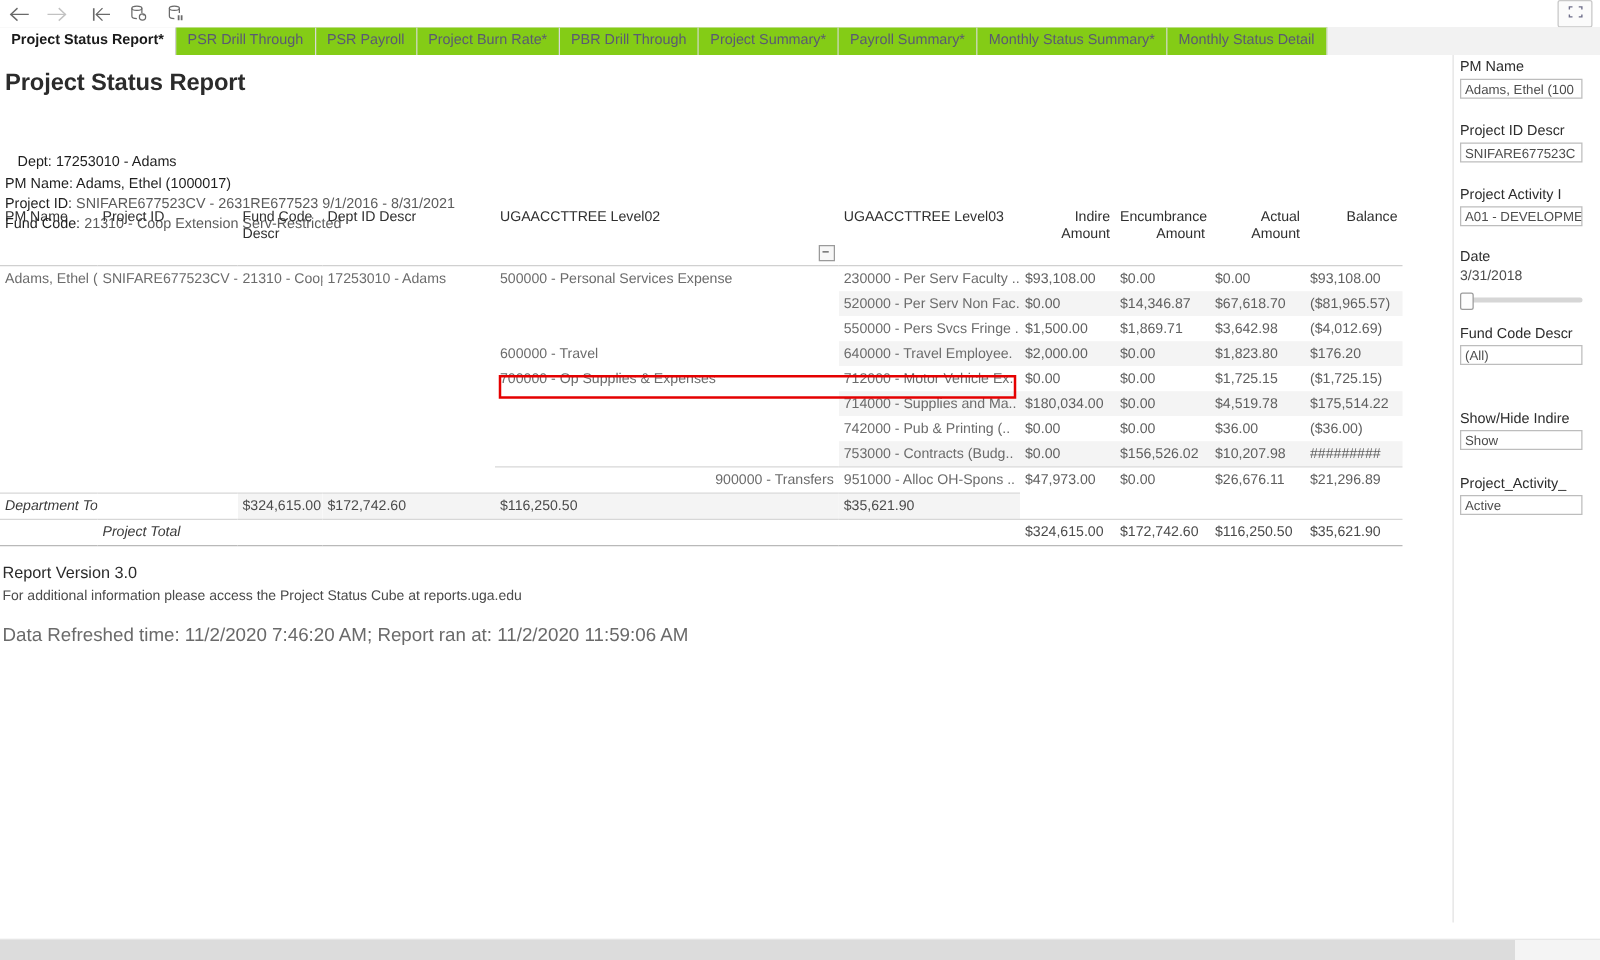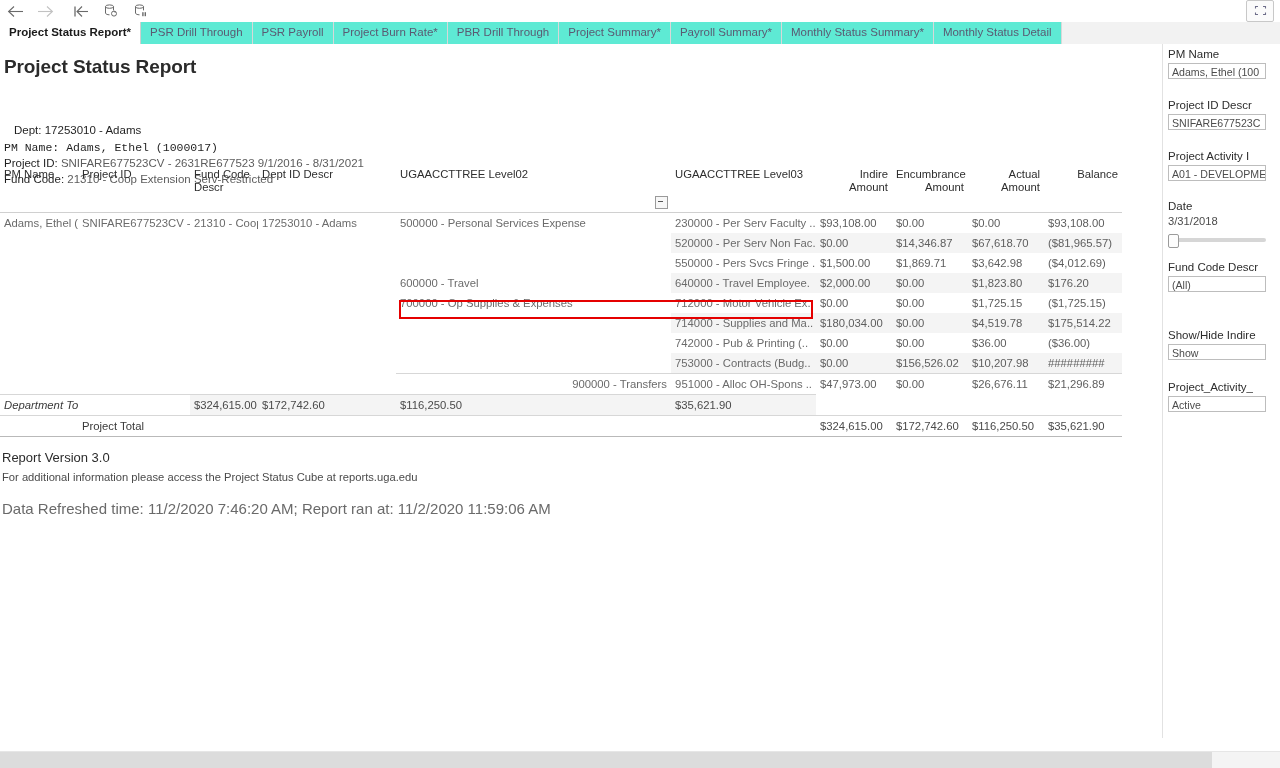--- a/index.html
+++ b/index.html
@@ -48,21 +48,21 @@
     background: #f2f2f2;
     border-bottom: 1px solid #cfcfcf;
     display: flex; align-items: stretch;
     font-size: 11.5px;
   }
   .tab {
     display: flex; align-items: center;
     padding: 0 9px;
     color: #5a5a72;
     border-right: 1px solid #d8d8d8;
-    background: #5eead4;
+    background: #84cc16;
     white-space: nowrap;
     cursor: pointer;
     line-height: 1;
   }
   .tab.active {
     background: #ffffff;
     color: #1a1a1a;
     font-weight: bold;
     border-right: 1px solid #cfcfcf;
     border-left: 1px solid #cfcfcf;
@@ -85,21 +85,21 @@
   }
   .meta {
     position: absolute; left: 4px;
     font-size: 11.5px; color: #444;
     white-space: nowrap;
   }
   .meta .lbl { color: #1f1f1f; }
   .meta .val { color: #5c5c5c; }
   .meta .val.dark { color: #1f1f1f; }
   #meta-dept    { top: 80px; margin-left: 10px; }
-  #meta-pm      { top: 97px; font-family: Liberation Mono, monospace; }
+  #meta-pm      { top: 97px; }
   #meta-proj    { top: 113px; }
   #meta-fund    { top: 129px; }
 
   
   .tbl {
     position: absolute; left: 0; top: 120px;
     width: 1122px;
   }
   table.grid {
     border-collapse: collapse;
@@ -157,21 +157,21 @@
     position: absolute; left: 2px; top: 4px;
     width: 5px; height: 1px; background: #555;
   }
   .hdr-toggle-cell { position: relative; }
   .hdr-toggle { position: absolute; right: 3px; bottom: 3px; }
 
   tr.sep-top td { border-top: 1px solid #d7d7d7; text-align: right; }
   tr.total td { font-style: italic; color: #3a3a3a; }
   tr.total td.num { font-style: normal; color: #4a4a4a; background: #f4f4f4; }
   tr.grand td { border-top: 1px solid #d7d7d7; border-bottom: 1px solid #b9b9b9; }
-  tr.grand td { color: #3a3a3a; }
+  tr.grand td { font-style: italic; color: #3a3a3a; }
   tr.grand td.num { font-style: normal; color: #4a4a4a; background: #ffffff; }
 
   
   .hl-box {
     position: absolute;
     left: 399px; top: 256px;
     width: 414px; height: 19px;
     border: 2px solid #e50000;
     box-sizing: border-box;
     pointer-events: none;

